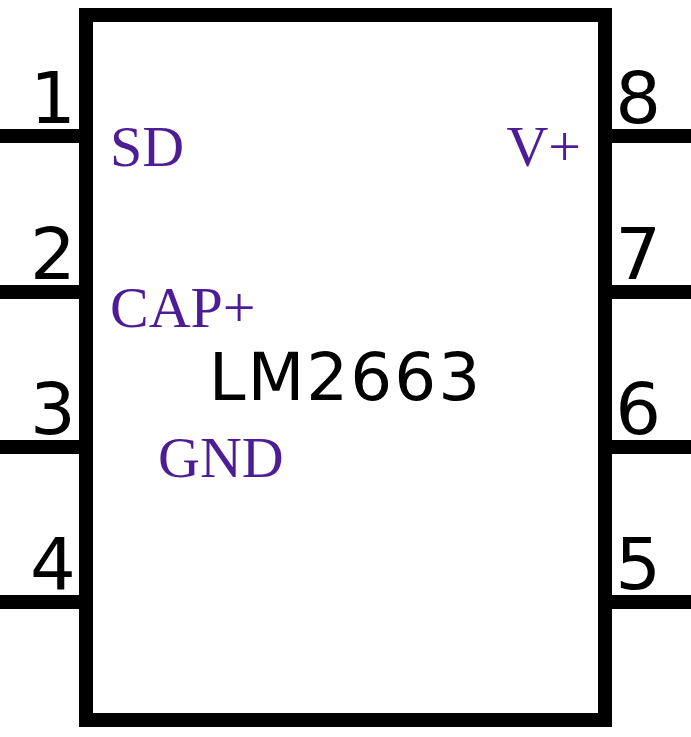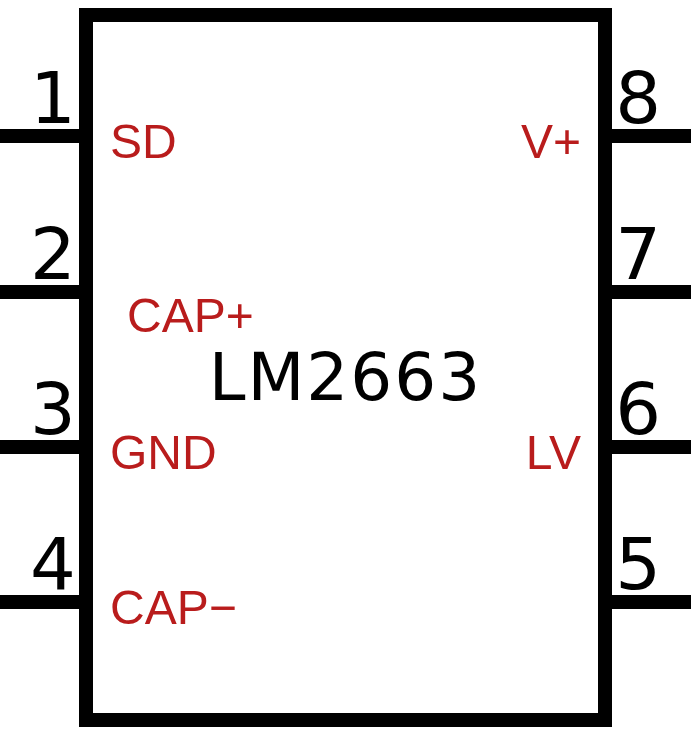--- a/index.html
+++ b/index.html
@@ -48,24 +48,24 @@
     line-height: 1;
     color: #000000;
     white-space: nowrap;
   }
   .pin-number.left  { left: 30px;  text-align: left;  }
   .pin-number.right { right: 30px; text-align: right; }
 
   
   .pin-name {
     position: absolute;
-    font-family: Liberation Sans, sans-serif;
-    font-size: 48px;
+    font-family: Liberation Serif, serif;
+    font-size: 58px;
     line-height: 1;
-    color: #b91c1c;
+    color: #4c1d95;
     white-space: nowrap;
   }
   .pin-name.left  { left: 110px; text-align: left;  }
   .pin-name.right { right: 110px; text-align: right; }
 
   
   .part-number {
     position: absolute;
     left: 0;
     width: 691px;
@@ -86,37 +86,35 @@
   <div class="ic-body"></div>
 
   <div class="part-number" style="top:345px;">LM2663</div>
 
   <div class="pin-lead left" style="top:129px;"></div>
   <div class="pin-number left" style="top:62px;">1</div>
   <div class="pin-name left" style="top:118px;">SD</div>
 
   <div class="pin-lead left" style="top:285px;"></div>
   <div class="pin-number left" style="top:218px;">2</div>
-  <div class="pin-name left" style="top:292px;margin-left:17px;">CAP+</div>
+  <div class="pin-name left" style="top:279px;">CAP+</div>
 
   <div class="pin-lead left" style="top:440px;"></div>
   <div class="pin-number left" style="top:373px;">3</div>
-  <div class="pin-name left" style="top:429px;">GND</div>
+  <div class="pin-name left" style="top:429px;margin-left:48px;">GND</div>
 
   <div class="pin-lead left" style="top:595px;"></div>
   <div class="pin-number left" style="top:528px;">4</div>
-  <div class="pin-name left" style="top:584px;">CAP−</div>
 
   <div class="pin-lead right" style="top:129px;"></div>
   <div class="pin-number right" style="top:62px;">8</div>
   <div class="pin-name right" style="top:118px;">V+</div>
 
   <div class="pin-lead right" style="top:285px;"></div>
   <div class="pin-number right" style="top:218px;">7</div>
 
   <div class="pin-lead right" style="top:440px;"></div>
   <div class="pin-number right" style="top:373px;">6</div>
-  <div class="pin-name right" style="top:429px;">LV</div>
 
   <div class="pin-lead right" style="top:595px;"></div>
   <div class="pin-number right" style="top:528px;">5</div>
 
 </div>
 
 </body></html>

